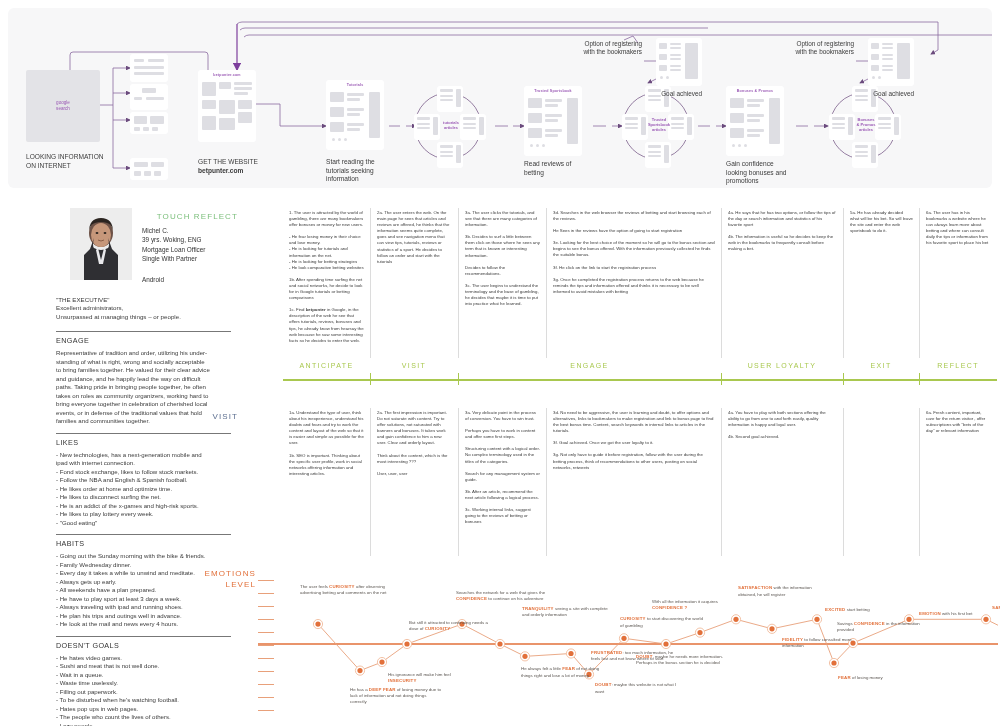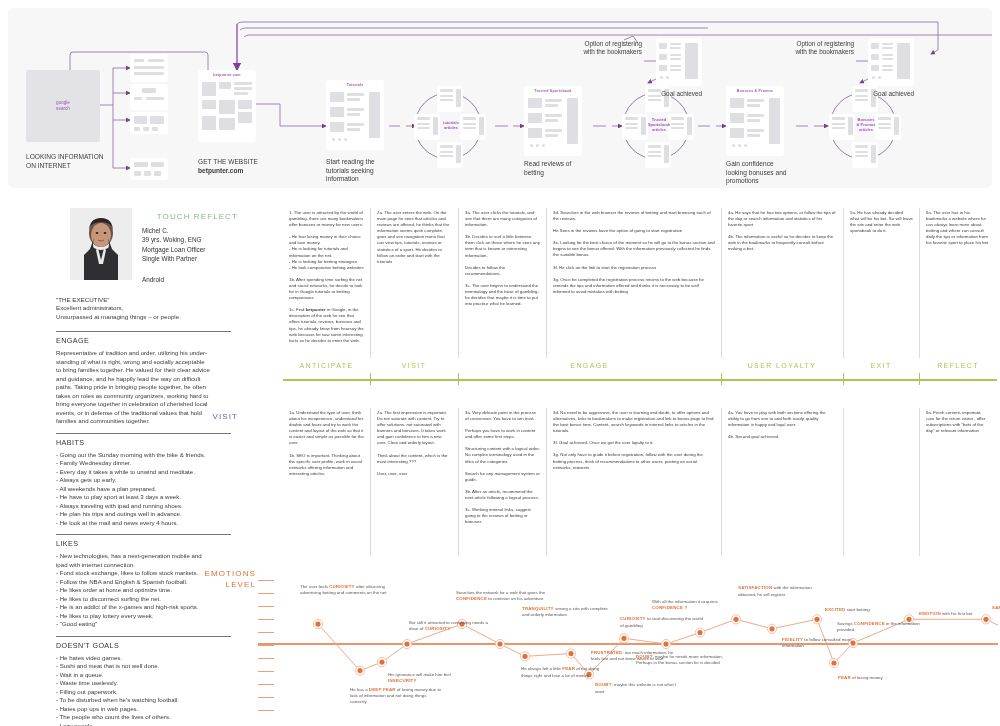--- a/index.html
+++ b/index.html
@@ -434,45 +434,45 @@
           <div>to bring families together. He valued for their clear advice</div>
           <div>and guidance, and he happily lead the way on difficult</div>
           <div>paths. Taking pride in bringing people together, he often</div>
           <div>takes on roles as community organizers, working hard to</div>
           <div>bring everyone together in celebration of cherished local</div>
           <div>events, or in defense of the traditional values that hold</div>
           <div>families and communities together.</div>
         </div>
       </div>
       <div class="secrule">
+        <div class="sechead">LIKES</div>
+        <div class="secbody">
+          <div>- New technologies, has a next-generation mobile and</div>
+          <div>ipad with internet connection.</div>
+          <div>- Fond stock exchange, likes to follow stock markets.</div>
+          <div>- Follow the NBA and English &amp; Spanish football.</div>
+          <div>- He likes order at home and optimize time.</div>
+          <div>- He likes to disconnect surfing the net.</div>
+          <div>- He is an addict of the x-games and high-risk sports.</div>
+          <div>- He likes to play lottery every week.</div>
+          <div>- "Good eating"</div>
+        </div>
+      </div>
+      <div class="secrule">
         <div class="sechead">HABITS</div>
         <div class="secbody">
           <div>- Going out the Sunday morning with the bike &amp; friends.</div>
           <div>- Family Wednesday dinner.</div>
           <div>- Every day it takes a while to unwind and meditate.</div>
           <div>- Always gets up early.</div>
           <div>- All weekends have a plan prepared.</div>
           <div>- He have to play sport at least 3 days a week.</div>
           <div>- Always traveling with ipad and running shoes.</div>
           <div>- He plan his trips and outings well in advance.</div>
           <div>- He look at the mail and news every 4 hours.</div>
-        </div>
-      </div>
-      <div class="secrule">
-        <div class="sechead">LIKES</div>
-        <div class="secbody">
-          <div>- New technologies, has a next-generation mobile and</div>
-          <div>ipad with internet connection.</div>
-          <div>- Fond stock exchange, likes to follow stock markets.</div>
-          <div>- Follow the NBA and English &amp; Spanish football.</div>
-          <div>- He likes order at home and optimize time.</div>
-          <div>- He likes to disconnect surfing the net.</div>
-          <div>- He is an addict of the x-games and high-risk sports.</div>
-          <div>- He likes to play lottery every week.</div>
-          <div>- "Good eating"</div>
         </div>
       </div>
       <div class="secrule">
         <div class="sechead">DOESN'T GOALS</div>
         <div class="secbody">
           <div>- He hates video games.</div>
           <div>- Sushi and meat that is not well done.</div>
           <div>- Wait in a queue.</div>
           <div>- Waste time uselessly.</div>
           <div>- Filling out paperwork.</div>

